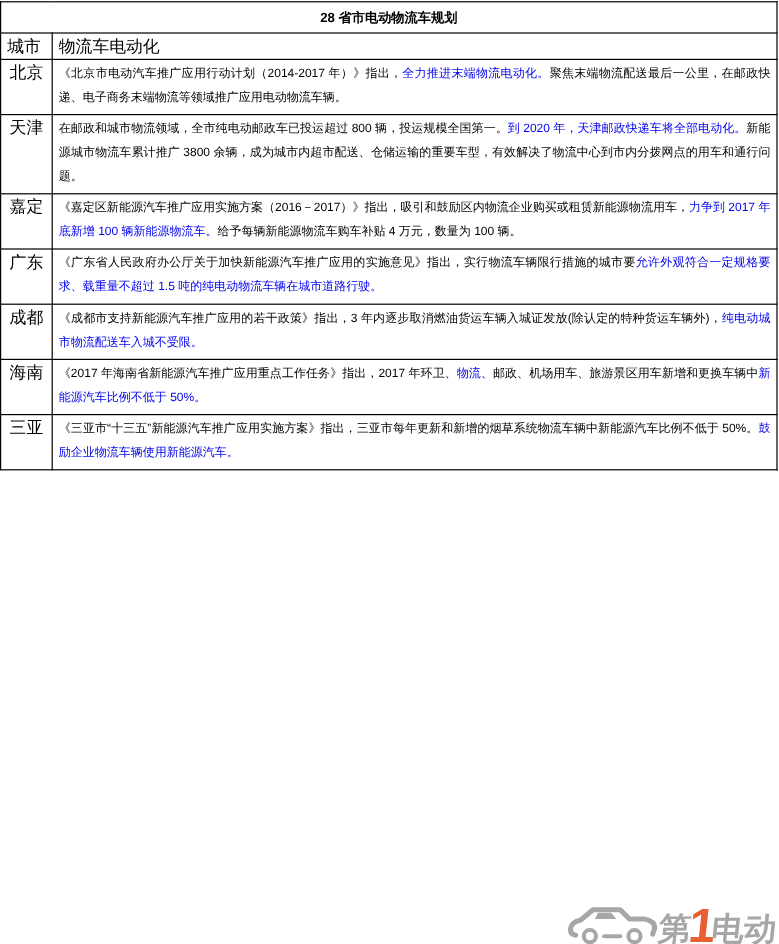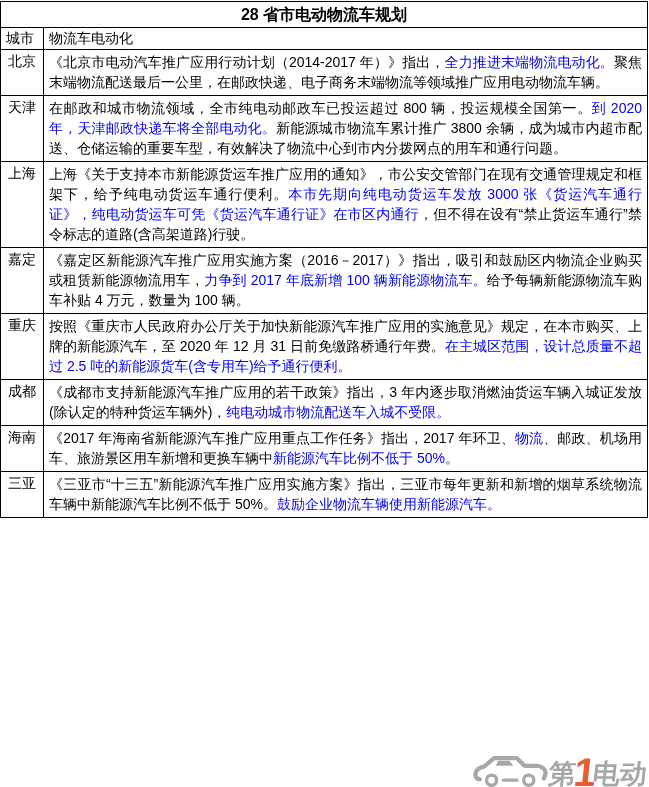--- a/index.html
+++ b/index.html
@@ -27,41 +27,41 @@
     margin-top: 1px;
   }
   .policy-table th,
   .policy-table td {
     border: 1px solid #000000;
     vertical-align: top;
     box-sizing: border-box;
   }
   th.title-cell {
     text-align: center;
-    font-size: 16px;
+    font-size: 11px;
     font-weight: bold;
     padding: 4px 0 3px 0;
     line-height: 18px;
   }
   td.head-cell {
     font-size: 14px;
     font-weight: normal;
     padding: 1px 5px 2px 5px;
     line-height: 18px;
   }
   col.city-col { width: 43px; }
   td.city-cell {
     font-size: 14px;
     padding: 2px 2px 2px 7px;
     line-height: 19px;
     white-space: nowrap;
     font-family: Liberation Serif, serif;
   }
   td.policy-cell {
-    font-size: 14px;
+    font-size: 10px;
     line-height: 20px;
     padding: 2px 5px 3px 5px;
     text-align: justify;
   }
   .hl { color: var(--hl, #0000ee); }
 
   
   .watermark {
     position: absolute;
     right: 2px;
@@ -113,30 +113,26 @@
     <tbody>
         <tr>
           <td class="city-cell">北京</td>
           <td class="policy-cell"><span>《北京市电动汽车推广应用行动计划（2014-2017 年）》指出，</span><span class="hl">全力推进末端物流电动化。</span><span>聚焦末端物流配送最后一公里，在邮政快递、电子商务末端物流等领域推广应用电动物流车辆。</span></td>
         </tr>
         <tr>
           <td class="city-cell">天津</td>
           <td class="policy-cell"><span>在邮政和城市物流领域，全市纯电动邮政车已投运超过 800 辆，投运规模全国第一。</span><span class="hl">到 2020 年，天津邮政快递车将全部电动化。</span><span>新能源城市物流车累计推广 3800 余辆，成为城市内超市配送、仓储运输的重要车型，有效解决了物流中心到市内分拨网点的用车和通行问题。</span></td>
         </tr>
         <tr>
-          <td class="city-cell">上海</td>
-          <td class="policy-cell"><span>上海《关于支持本市新能源货运车推广应用的通知》，市公安交管部门在现有交通管理规定和框架下，给予纯电动货运车通行便利。</span><span class="hl">本市先期向纯电动货运车发放 3000 张《货运汽车通行证》，纯电动货运车可凭《货运汽车通行证》在市区内通行</span><span>，但不得在设有“禁止货运车通行”禁令标志的道路(含高架道路)行驶。</span></td>
-        </tr>
-        <tr>
           <td class="city-cell">嘉定</td>
           <td class="policy-cell"><span>《嘉定区新能源汽车推广应用实施方案（2016－2017）》指出，吸引和鼓励区内物流企业购买或租赁新能源物流用车，</span><span class="hl">力争到 2017 年底新增 100 辆新能源物流车。</span><span>给予每辆新能源物流车购车补贴 4 万元，数量为 100 辆。</span></td>
         </tr>
         <tr>
-          <td class="city-cell">重庆</td>
-          <td class="policy-cell"><span>按照《重庆市人民政府办公厅关于加快新能源汽车推广应用的实施意见》规定，在本市购买、上牌的新能源汽车，至 2020 年 12 月 31 日前免缴路桥通行年费。</span><span class="hl">在主城区范围，设计总质量不超过 2.5 吨的新能源货车(含专用车)给予通行便利。</span></td>
+          <td class="city-cell">广东</td>
+          <td class="policy-cell"><span>《广东省人民政府办公厅关于加快新能源汽车推广应用的实施意见》指出，实行物流车辆限行措施的城市要</span><span class="hl">允许外观符合一定规格要求、载重量不超过 1.5 吨的纯电动物流车辆在城市道路行驶。</span></td>
         </tr>
         <tr>
           <td class="city-cell">成都</td>
           <td class="policy-cell"><span>《成都市支持新能源汽车推广应用的若干政策》指出，3 年内逐步取消燃油货运车辆入城证发放(除认定的特种货运车辆外)，</span><span class="hl">纯电动城市物流配送车入城不受限。</span></td>
         </tr>
         <tr>
           <td class="city-cell">海南</td>
           <td class="policy-cell"><span>《2017 年海南省新能源汽车推广应用重点工作任务》指出，2017 年环卫、</span><span class="hl">物流</span><span>、邮政、机场用车、旅游景区用车新增和更换车辆中</span><span class="hl">新能源汽车比例不低于 50%。</span></td>
         </tr>
         <tr>

